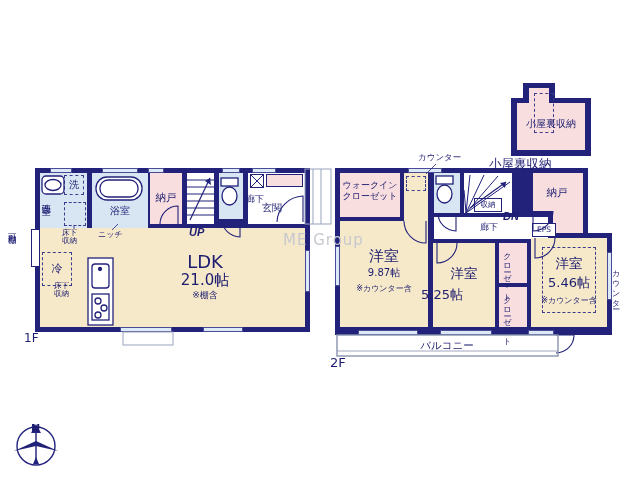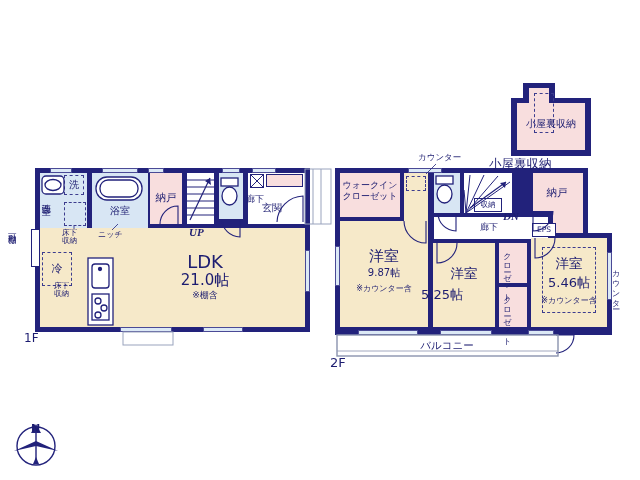--- a/index.html
+++ b/index.html
@@ -12,21 +12,21 @@
   .wet{background:#d8e6f4}
   .pink{background:#f8dede}
   .white{background:#ffffff}
   .win{position:absolute;background:#dce9f6;border:1px solid #4a4a96;z-index:3}
   .box{position:absolute;background:#fff;border:1.5px solid #22227b;z-index:4;display:flex;align-items:center;justify-content:center}
   .dashbox{position:absolute;border:1.2px dashed #3c3c8e;z-index:4;display:flex;align-items:center;justify-content:center}
   .lbl{position:absolute;color:#1c1c70;line-height:1.15;white-space:nowrap;z-index:8}
   .cx{transform:translateX(-50%)}
   .v{writing-mode:vertical-rl;text-orientation:upright;letter-spacing:1px}
   .wrap{white-space:normal;width:18px;line-height:1.1}
-  .ser{font-family:Liberation Serif, serif;font-style:italic;font-weight:bold}
+  .ser{font-family:Liberation Sans, sans-serif;font-style:italic;font-weight:bold}
   .wm{color:#c8c8cf;letter-spacing:1px}
   svg.overlay{position:absolute;left:0;top:0;z-index:7;pointer-events:none}
 </style>
 </head>
 <body>
 
 <div id="canvas">
 
   <div class="plate" style="left:35px;top:168px;width:275px;height:164px"></div>
   <div class="plate" style="left:335px;top:168px;width:253px;height:167px"></div>
@@ -225,14 +225,15 @@
   <div class="lbl v" style="left:502px;top:247px;font-size:8px;height:34px;line-height:1.05">クローゼット</div>
   <div class="lbl v" style="left:502px;top:291px;font-size:8px;height:34px;line-height:1.05">クローゼット</div>
   <div class="lbl v" style="left:611px;top:264px;font-size:8px">カウンター</div>
   <div class="lbl cx" style="left:447px;top:339px;font-size:10.5px">バルコニー</div>
   <div class="lbl" style="left:330px;top:356px;font-size:13px">2F</div>
 
   <div class="lbl cx" style="left:551px;top:118px;font-size:10px">小屋裏収納</div>
 
   <div class="lbl" style="left:31px;top:423px;font-size:11px;font-weight:bold">N</div>
 
+  <div class="lbl wm" style="left:283px;top:232px;font-size:15px">ME Group</div>
 
 </div>
 
 </body></html>

